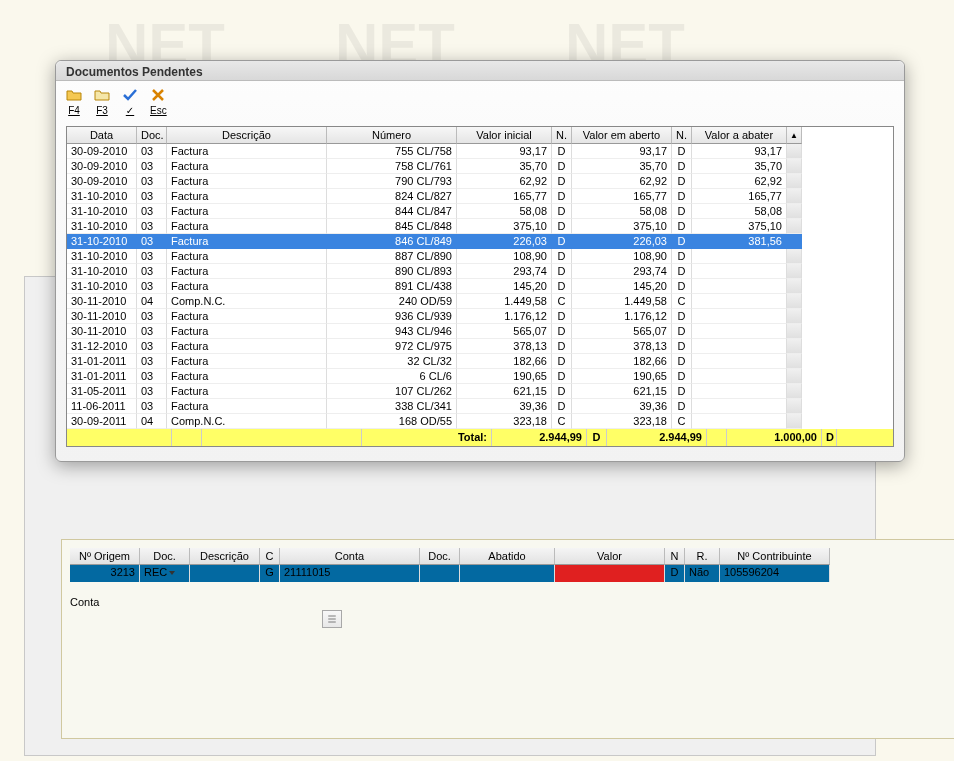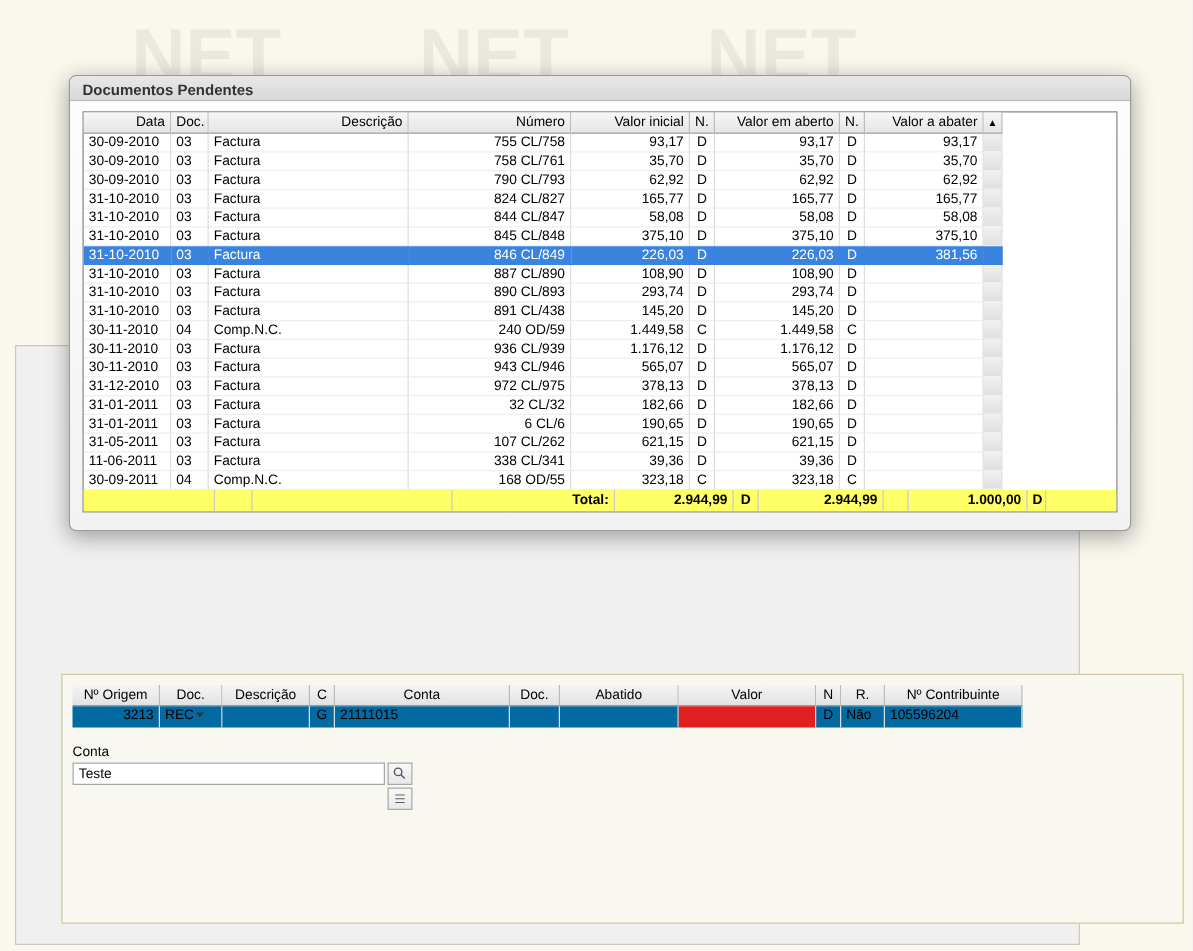--- a/index.html
+++ b/index.html
@@ -16,21 +16,21 @@
   .bg-watermark {
     position: absolute;
     font-size: 60px;
     color: rgba(0,0,0,0.06);
     font-weight: bold;
     pointer-events: none;
     margin-left: 25px;
   }
   .outer-panel {
     position: absolute;
-    left: 12px;
+    left: 24px;
     top: 276px;
     width: 852px;
     height: 480px;
     background: #f0f0f0;
     border: 1px solid #c8c8c8;
   }
   .outer-inner {
     position: absolute;
     left: 36px;
     top: 262px;
@@ -83,21 +83,21 @@
   .grid-header, .grid-row, .grid-totals {
     display: grid;
     grid-template-columns: 70px 30px 160px 130px 95px 20px 100px 20px 95px 15px;
     font-size: 11px;
   }
   .grid-header div {
     background: linear-gradient(#f7f7f7,#e5e5e5);
     border-right: 1px solid #bbb;
     border-bottom: 1px solid #999;
     padding: 2px 4px;
-    text-align: right;
+    text-align: center;
     white-space: nowrap;
     overflow: hidden;
   }
   .grid-body {
     max-height: 292px;
     overflow-y: scroll;
   }
   .grid-row div {
     border-right: 1px solid #ddd;
     border-bottom: 1px solid #eee;
@@ -223,46 +223,63 @@
       <div class="c-txt"></div>
       <div class="c-txt"></div>
       <div class="redcell"></div>
       <div class="c-ctr">D</div>
       <div class="c-txt">Não</div>
       <div class="c-txt">105596204</div>
     </div>
 
     <div class="conta-box">
       <div class="lbl">Conta</div>
-      <div class="conta-row">
-        <input type="text" value="Teste" style="">
-        <div class="small-btn">
-          <svg viewBox="0 0 16 16" width="12" height="12">
-              <circle cx="6" cy="6" r="4" fill="none" stroke="#555" stroke-width="1.5"></circle>
-              <line x1="9" y1="9" x2="13" y2="13" stroke="#555" stroke-width="1.5"></line>
-            </svg>
-        </div>
-      </div>
       <div class="conta-row" style="margin-top:2px;justify-content:flex-start;margin-left:252px">
         <div class="small-btn">
           <svg viewBox="0 0 16 16" width="12" height="12">
               <line x1="3" y1="4" x2="13" y2="4" stroke="#555"></line>
               <line x1="3" y1="8" x2="13" y2="8" stroke="#555"></line>
               <line x1="3" y1="12" x2="13" y2="12" stroke="#555"></line>
             </svg>
         </div>
       </div>
     </div>
 
   </div>
 </div>
 
 <div class="dialog">
   <div class="titlebar">Documentos Pendentes</div>
 
+  <div class="toolbar">
+    <div class="tb-item">
+      <svg viewBox="0 0 16 16">
+          <path d="M1 4h5l1 2h8v7H1z" fill="#f5c852" stroke="#b8860b"></path>
+        </svg>
+      <span class="tb-label">F4</span>
+    </div>
+    <div class="tb-item">
+      <svg viewBox="0 0 16 16">
+          <path d="M1 4h5l1 2h8v7H1z" fill="#f5e6a8" stroke="#b8860b"></path>
+        </svg>
+      <span class="tb-label">F3</span>
+    </div>
+    <div class="tb-item">
+      <svg viewBox="0 0 16 16">
+          <path d="M2 8l4 4L14 3" fill="none" stroke="#2a6fd6" stroke-width="2.5"></path>
+        </svg>
+      <span class="tb-label">✓</span>
+    </div>
+    <div class="tb-item">
+      <svg viewBox="0 0 16 16">
+          <path d="M3 3l10 10M13 3L3 13" stroke="#d98200" stroke-width="2.5"></path>
+        </svg>
+      <span class="tb-label">Esc</span>
+    </div>
+  </div>
 
   <div class="grid-wrap">
     <div class="grid-header">
       <div>Data</div>
       <div>Doc.</div>
       <div>Descrição</div>
       <div>Número</div>
       <div>Valor inicial</div>
       <div>N.</div>
       <div>Valor em aberto</div>

